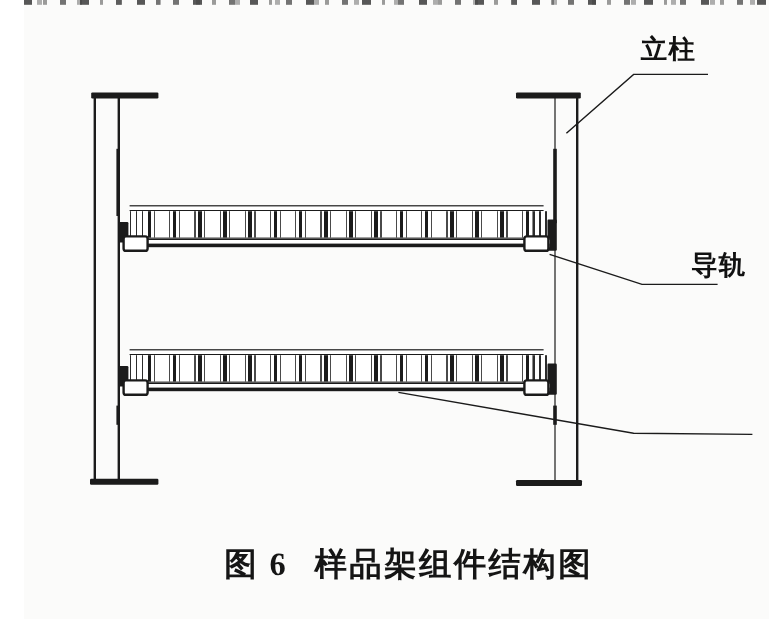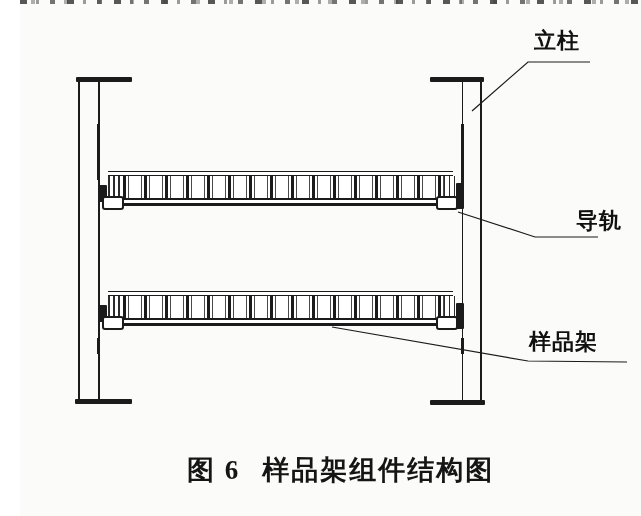--- a/index.html
+++ b/index.html
@@ -137,19 +137,18 @@
   </div>
 
   <svg class="leaders" viewBox="0 0 641 516">
     <polyline points="452,111 508,62 570,62"></polyline>
     <polyline points="438,212 515,237 578,237"></polyline>
     <polyline points="312,327 508,361 607,362"></polyline>
   </svg>
 
   <div class="part-label" style="left:514px;top:29px;">立柱</div>
   <div class="part-label" style="left:556px;top:209px;">导轨</div>
-  <div class="part-label" style="left:509px;top:330px;">样品架</div>
 
   <div class="caption">
     <span class="fig-no">图 6</span><span>样品架组件结构图</span>
   </div>
 
 </div>
 
 </body></html>

